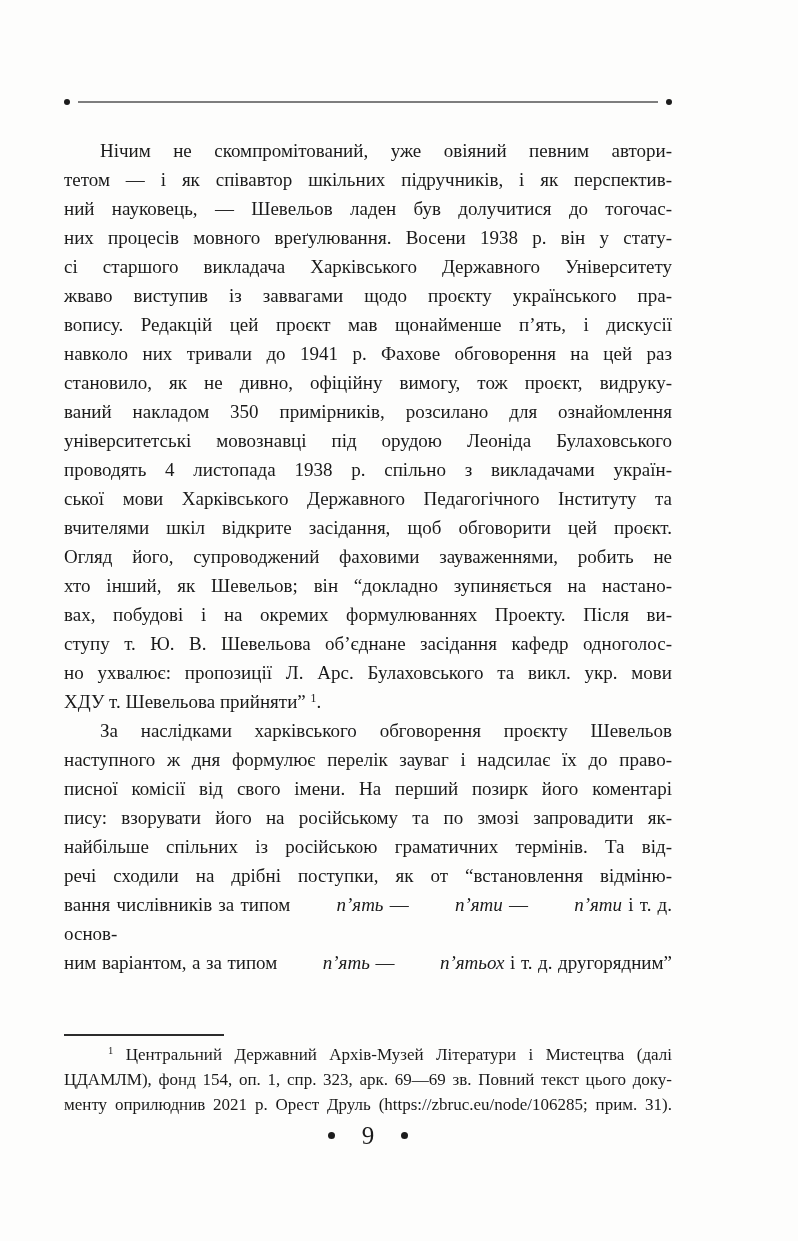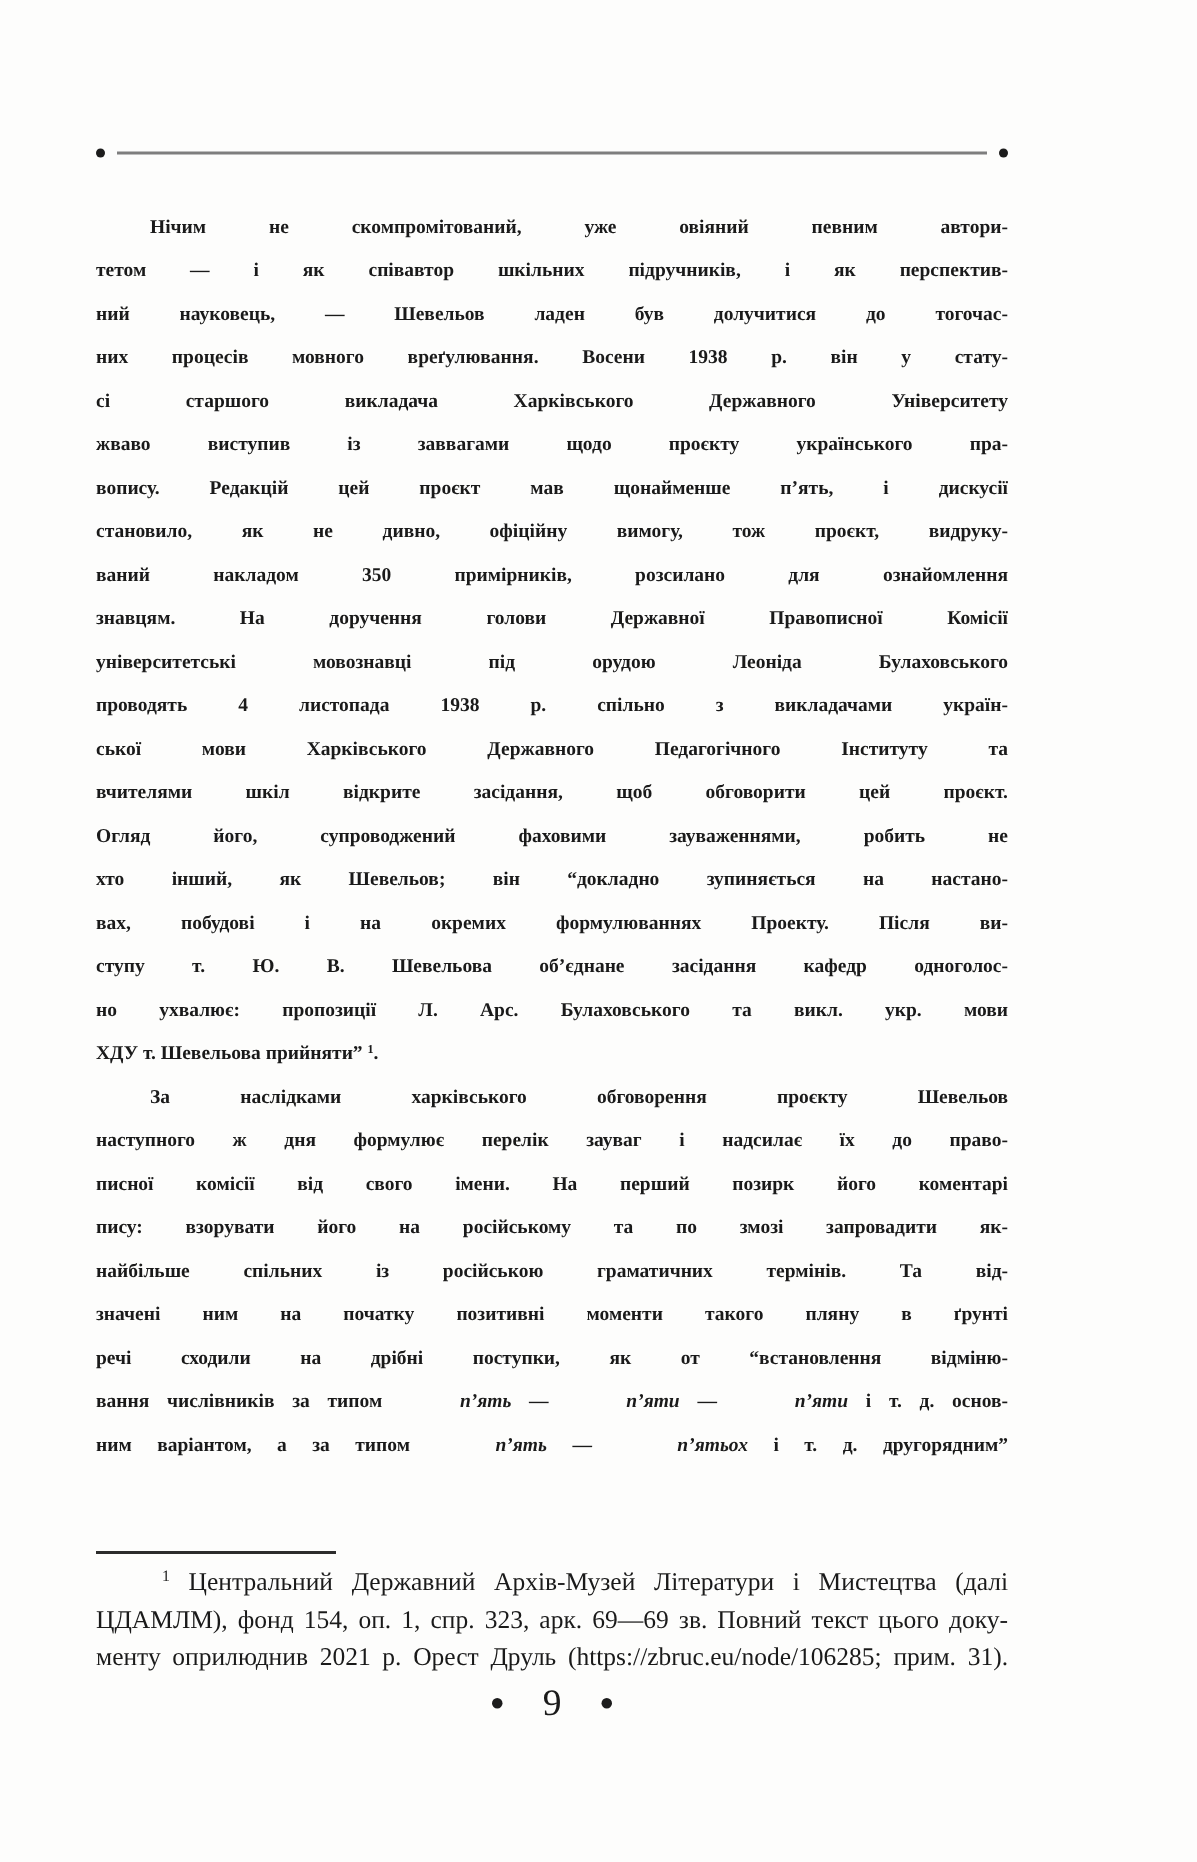--- a/index.html
+++ b/index.html
@@ -32,23 +32,22 @@
     flex: 1 1 auto;
     height: 2px;
     background: #7e7e7e;
     margin: 0 8px;
   }
   .body-text {
     position: absolute;
     left: 64px;
     top: 136px;
     width: 608px;
-    font-size: 13px;
+    font-size: 19px;
     line-height: 29px;
-    font-weight: bold;
   }
   .footnote-rule {
     position: absolute;
     left: 64px;
     top: 1034px;
     width: 160px;
     height: 2px;
     background: #2c2c2c;
   }
   .footnote {
@@ -108,41 +107,40 @@
 
   <div class="body-text">
     <div>
         <div class="tline" style="text-indent: 36px;"><span>Нічим не скомпромітований, уже овіяний певним автори-</span></div>
         <div class="tline"><span>тетом — і як співавтор шкільних підручників, і як перспектив-</span></div>
         <div class="tline"><span>ний науковець, — Шевельов ладен був долучитися до тогочас-</span></div>
         <div class="tline"><span>них процесів мовного вреґулювання. Восени 1938 р. він у стату-</span></div>
         <div class="tline"><span>сі старшого викладача Харківського Державного Університету</span></div>
         <div class="tline"><span>жваво виступив із заввагами щодо проєкту українського пра-</span></div>
         <div class="tline"><span>вопису. Редакцій цей проєкт мав щонайменше п’ять, і дискусії</span></div>
+        <div class="tline"><span>навколо них тривали до 1941 р. Фахове обговорення на цей раз</span></div>
         <div class="tline"><span>становило, як не дивно, офіційну вимогу, тож проєкт, видруку-</span></div>
         <div class="tline"><span>ваний накладом 350 примірників, розсилано для ознайомлення</span></div>
-        <div class="tline"><span>знавцям. На доручення голови Державної Правописної Комісії</span></div>
         <div class="tline"><span>університетські мовознавці під орудою Леоніда Булаховського</span></div>
         <div class="tline"><span>проводять 4 листопада 1938 р. спільно з викладачами україн-</span></div>
         <div class="tline"><span>ської мови Харківського Державного Педагогічного Інституту та</span></div>
         <div class="tline"><span>вчителями шкіл відкрите засідання, щоб обговорити цей проєкт.</span></div>
         <div class="tline"><span>Огляд його, супроводжений фаховими зауваженнями, робить не</span></div>
         <div class="tline"><span>хто інший, як Шевельов; він “докладно зупиняється на настано-</span></div>
         <div class="tline"><span>вах, побудові і на окремих формулюваннях Проекту. Після ви-</span></div>
         <div class="tline"><span>ступу т. Ю. В. Шевельова об’єднане засідання кафедр одноголос-</span></div>
         <div class="tline"><span>но ухвалює: пропозиції Л. Арс. Булаховського та викл. укр. мови</span></div>
         <div class="tline lastline"><span>ХДУ т. Шевельова прийняти” </span><sup>1</sup><span>.</span></div>
       </div>
     <div>
         <div class="tline" style="text-indent: 36px;"><span>За наслідками харківського обговорення проєкту Шевельов</span></div>
         <div class="tline"><span>наступного ж дня формулює перелік зауваг і надсилає їх до право-</span></div>
         <div class="tline"><span>писної комісії від свого імени. На перший позирк його коментарі</span></div>
         <div class="tline"><span>пису: взорувати його на російському та по змозі запровадити як-</span></div>
         <div class="tline"><span>найбільше спільних із російською граматичних термінів. Та від-</span></div>
-        <div class="tline"><span>значені ним на початку позитивні моменти такого пляну в ґрунті</span></div>
         <div class="tline"><span>речі сходили на дрібні поступки, як от “встановлення відміню-</span></div>
         <div class="tline"><span>вання числівників за типом </span><em>п’ять</em><span> — </span><em>п’яти</em><span> — </span><em>п’яти</em><span> і т. д. основ-</span></div>
         <div class="tline"><span>ним варіантом, а за типом </span><em>п’ять</em><span> — </span><em>п’ятьох</em><span> і т. д. другорядним”</span></div>
       </div>
   </div>
 
   <div class="footnote-rule"></div>
 
   <div class="footnote">
     <div>

